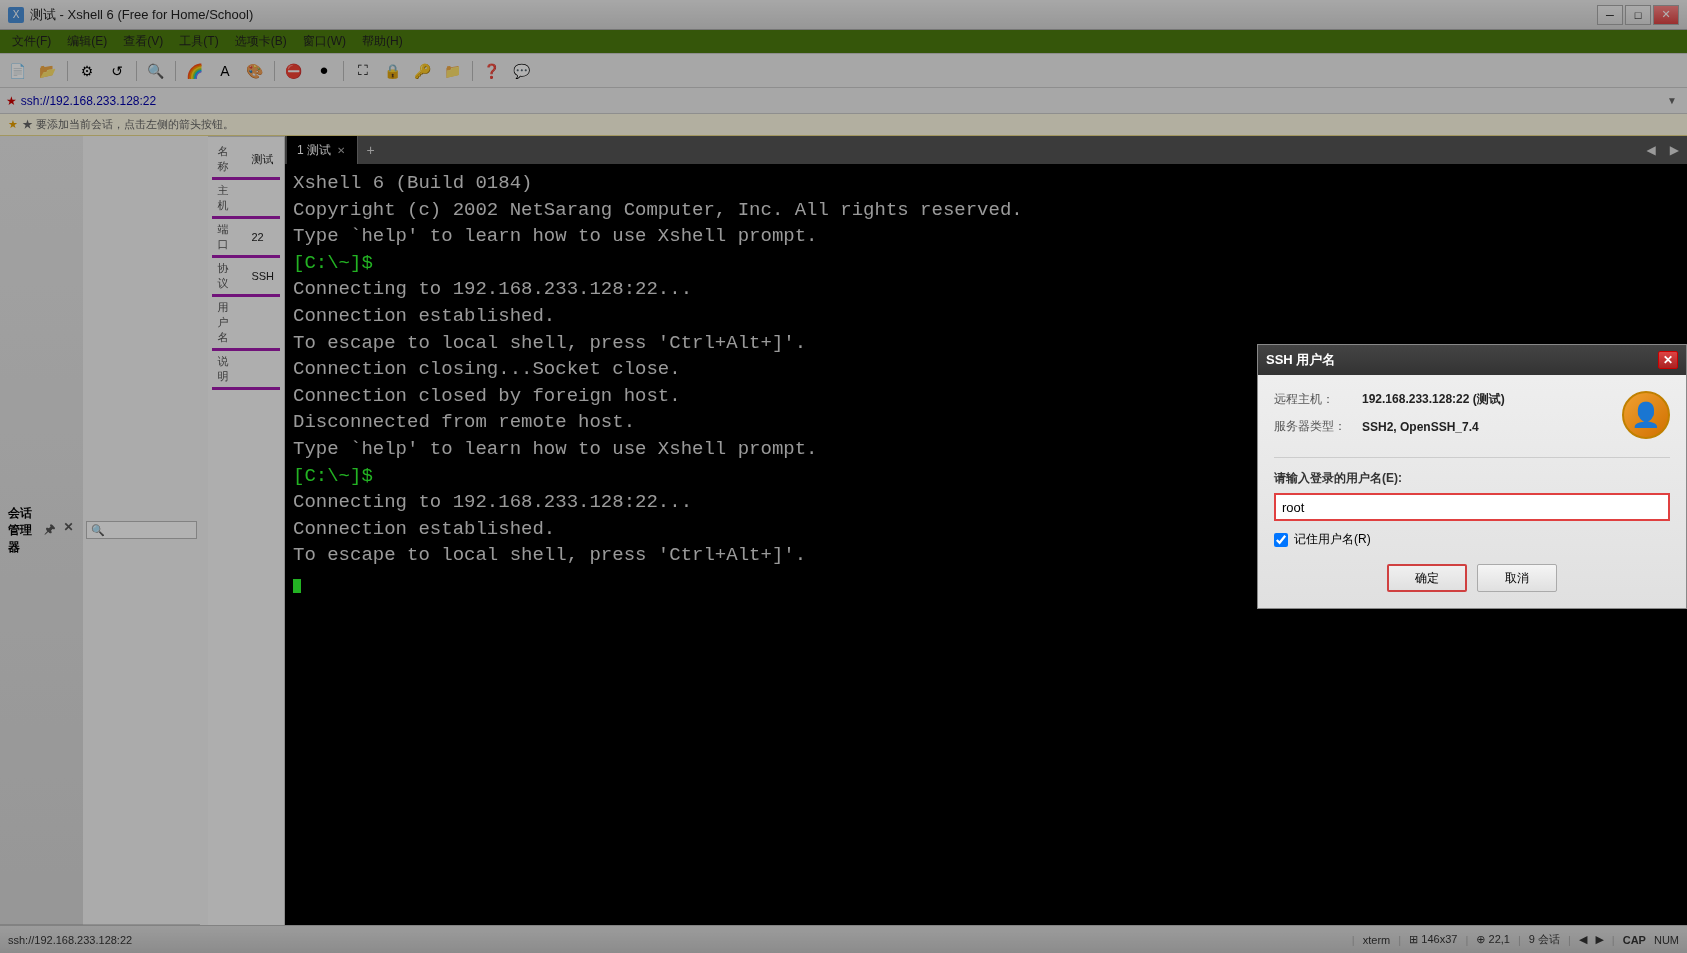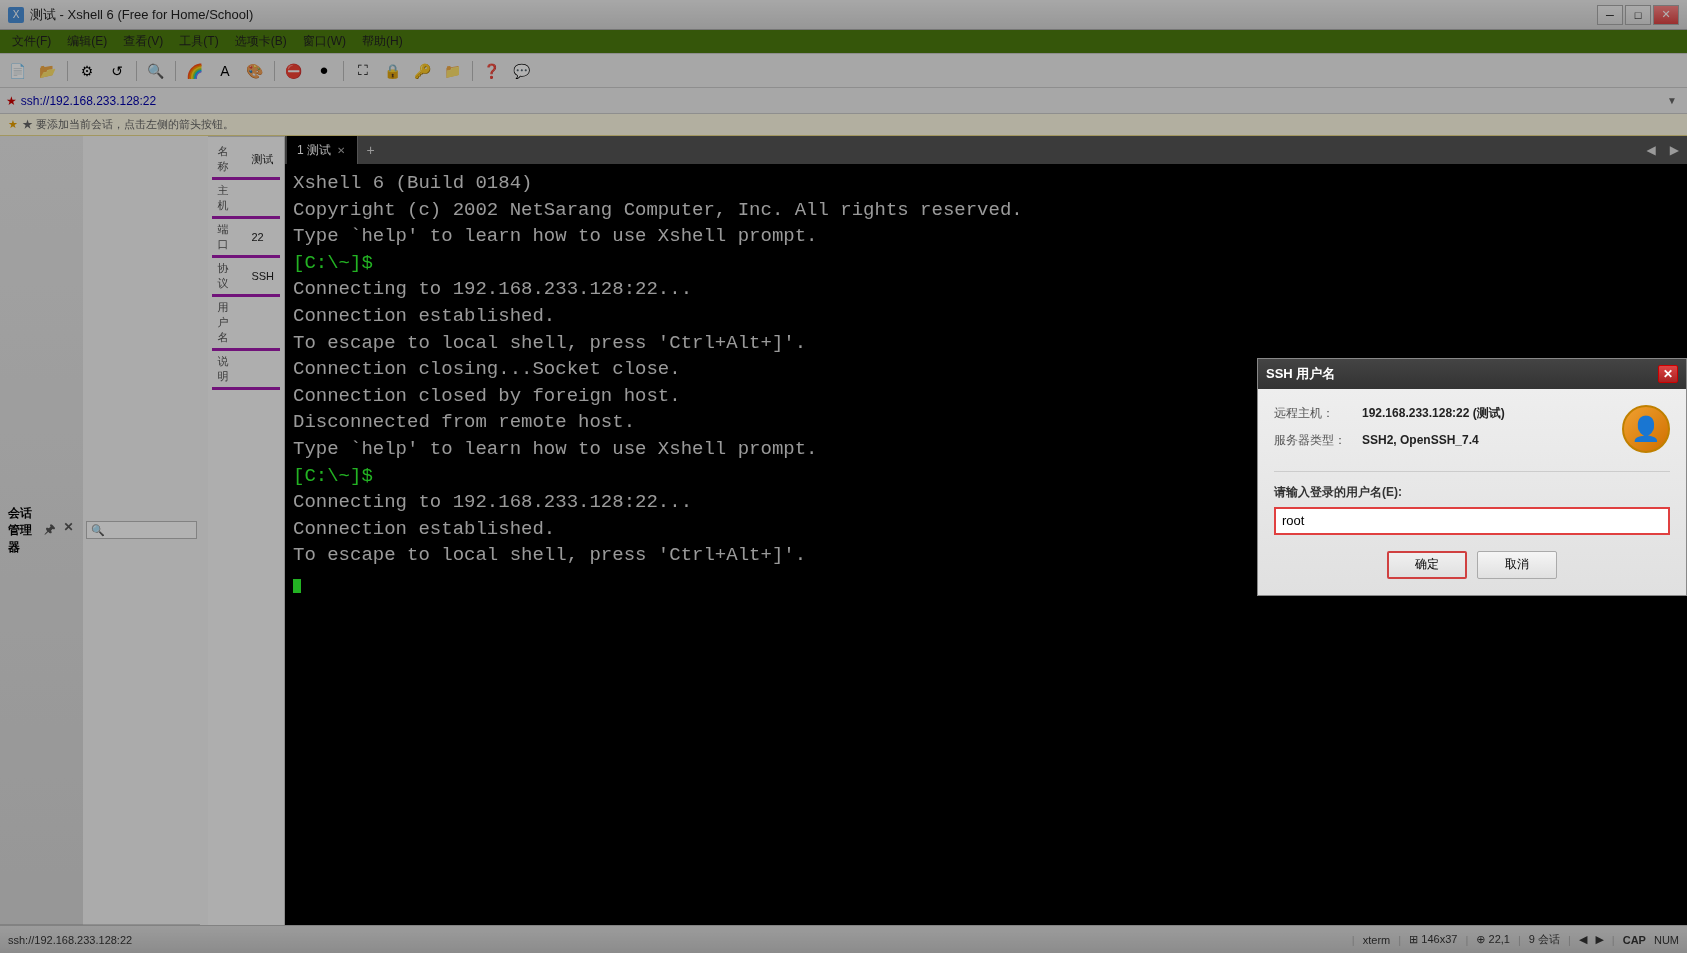--- a/index.html
+++ b/index.html
@@ -377,19 +377,23 @@
           </div>
         </div>
 
         <div style="width:48px;height:48px;background:linear-gradient(135deg,#f0a030,#d07000);border-radius:50%;display:flex;align-items:center;justify-content:center;font-size:24px;border:2px solid #c08000;">
           👤
         </div>
       </div>
       <div style="border-top:1px solid #ccc; margin-bottom:12px;"></div>
       <div class="modal-input-label">请输入登录的用户名(E):</div>
       <input class="modal-input with-red-border" type="text" id="username-input" value="root" style="">
+      <div class="modal-checkbox-row">
+        <input type="checkbox" checked="" style="width: 14px; height: 14px;">
+        <span>记住用户名(R)</span>
+      </div>
       <div class="modal-buttons">
         <button class="modal-btn primary">确定</button>
         <button class="modal-btn">取消</button>
       </div>
     </div>
   </div>
 </div>
 
 </body></html>

